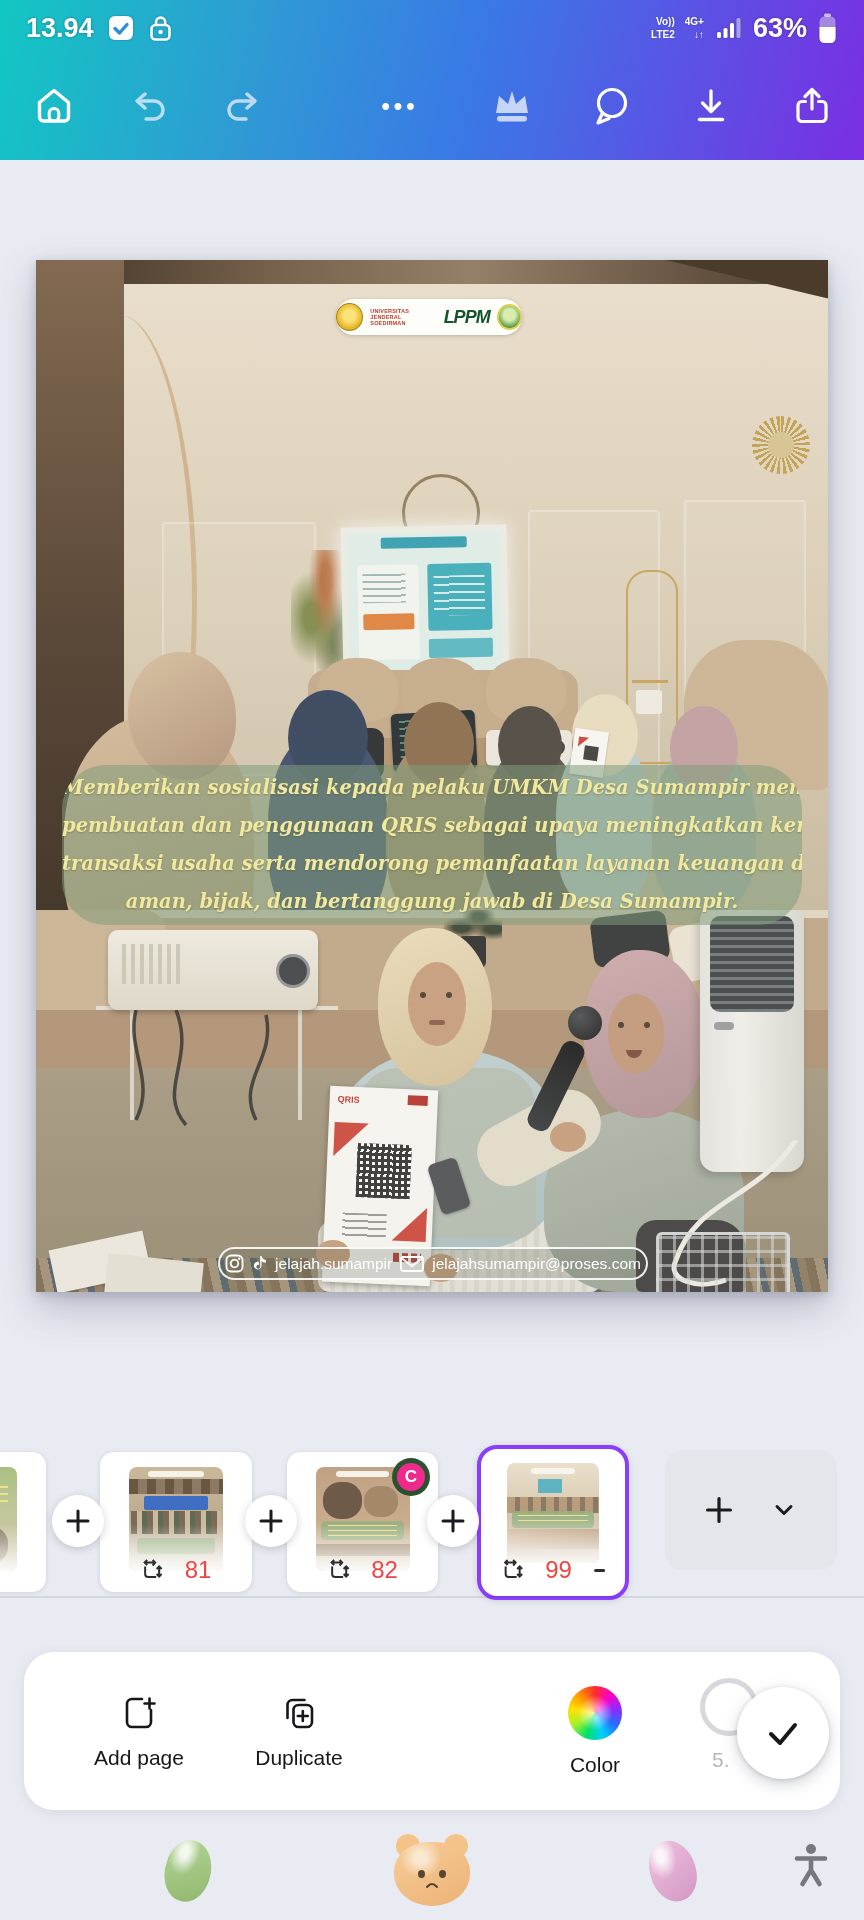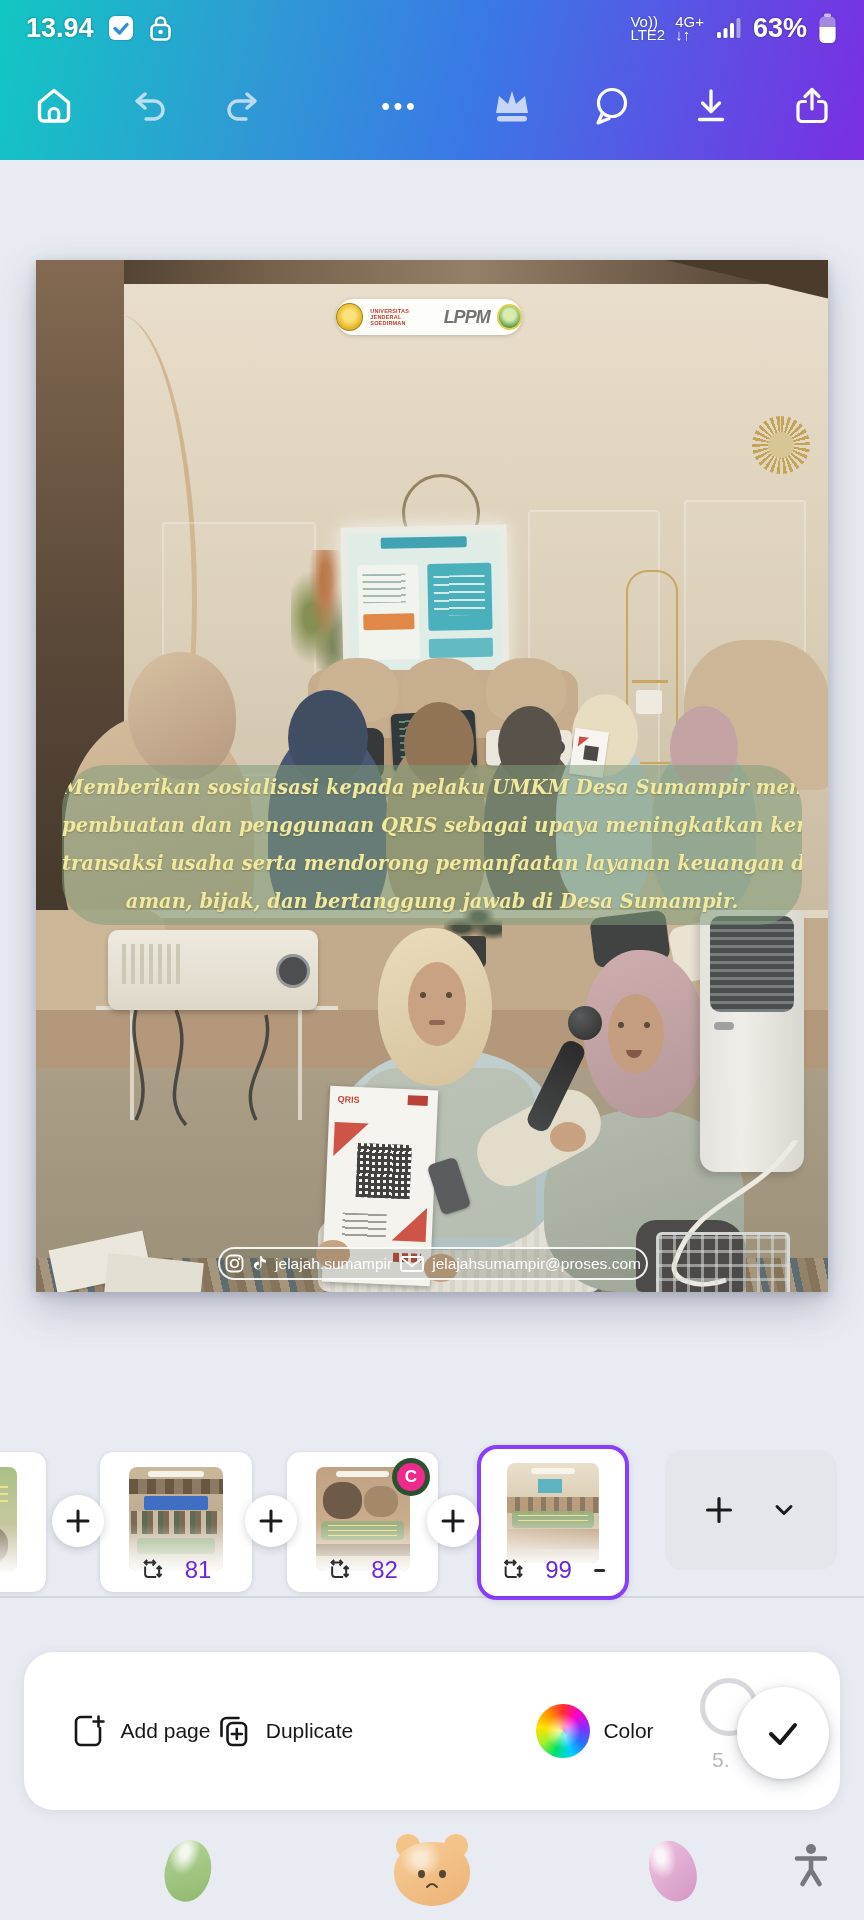--- a/index.html
+++ b/index.html
@@ -7,21 +7,21 @@
   .abs{position:absolute}
   svg{display:block}
 
   
   .header{position:absolute;top:0;left:0;width:864px;height:160px;
     background:linear-gradient(103deg,#12c7c3 0%,#2f9ad4 30%,#3a78e6 55%,#7a2ee2 100%)}
   .statusrow{position:absolute;top:0;left:0;right:0;height:52px;display:flex;align-items:center;padding:4px 26px 0 26px;box-sizing:border-box}
   .time{color:#fff;font-size:27px;font-weight:bold;text-shadow:0 0 3px rgba(0,0,0,.35)}
   .st-ic{margin-left:14px;filter:drop-shadow(0 0 1px rgba(0,0,0,.25))}
   .st-right{margin-left:auto;display:flex;align-items:center;gap:10px}
-  .st-stack{color:#fff;font-size:15px;font-weight:normal;line-height:13px;text-shadow:0 0 2px rgba(0,0,0,.3)}
+  .st-stack{color:#fff;font-size:10px;font-weight:bold;line-height:13px;text-align:right;text-shadow:0 0 2px rgba(0,0,0,.3)}
   .battery-pct{color:#fff;font-size:27px;font-weight:bold;text-shadow:0 0 3px rgba(0,0,0,.35)}
   .toolrow{position:absolute;top:52px;left:0;right:0;height:108px}
   .tbtn{position:absolute;top:30px;width:48px;height:48px;display:flex;align-items:center;justify-content:center}
   .dots{color:#fff;font-size:24px;letter-spacing:4px;font-weight:bold}
 
   
   .design{position:absolute;left:36px;top:260px;width:792px;height:1032px;background:#d9cfbd;
     box-shadow:0 16px 36px rgba(70,75,100,.30),0 3px 10px rgba(70,75,100,.22);overflow:hidden}
   .design:after{content:"";position:absolute;inset:0;z-index:4;pointer-events:none;
     background:linear-gradient(rgba(216,198,162,.10),rgba(186,178,148,.14))}
@@ -33,55 +33,55 @@
     background:rgba(128,156,124,.55);border-radius:44px;display:flex;flex-direction:column;
     justify-content:center;gap:0;overflow:hidden}
   .cap{white-space:nowrap;text-align:center;font-family:"DejaVu Serif",serif;font-style:italic;font-weight:600;
     font-size:19.5px;line-height:38px;color:#f1e9a0;text-shadow:0 1px 2px rgba(70,66,20,.35)}
 
   .logo-pill{position:absolute;left:300px;top:39px;width:186px;height:36px;z-index:6;background:#fdfdfa;
     border-radius:18px;display:flex;align-items:center;justify-content:center;gap:7px;box-shadow:0 1px 4px rgba(0,0,0,.18)}
   .ulogo{width:26px;height:26px;border-radius:50%;background:radial-gradient(circle at 50% 45%,#fbe27a 0 30%,#e8bc2e 62%,#b98e1d 100%);border:1px solid #a98417}
   .glogo{width:26px;height:26px;border-radius:50%;background:radial-gradient(circle at 50% 40%,#d9ecaf 0 35%,#4f9a44 75%,#2e6b2e 100%);border:2px solid #e0cf52;box-sizing:border-box}
   .utxt{font-size:5.5px;line-height:6px;color:#c0392b;font-weight:bold;letter-spacing:.2px}
-  .lppm{font-size:18px;font-weight:bold;font-style:italic;color:#737373;letter-spacing:-1px}
+  .lppm{font-size:18px;font-weight:bold;font-style:italic;color:#14532d;letter-spacing:-1px}
 
   .footer-pill{position:absolute;left:182px;top:987px;width:430px;height:33px;z-index:6;
     border:2px solid rgba(255,255,255,.9);border-radius:18px;background:rgba(80,92,78,.22);
     display:flex;align-items:center;justify-content:center;gap:8px;box-sizing:border-box;color:#fff;font-size:15.5px}
 
   
   .fig{position:absolute;border-radius:46% 46% 38% 38%}
   .head{position:absolute;border-radius:50%}
 
   
   .strip{position:absolute;left:0;top:1430px;width:864px;height:178px}
   .pcard{position:absolute;top:22px;height:140px;background:#fff;border-radius:14px;box-shadow:0 1px 5px rgba(45,50,70,.14)}
   .thumb{position:absolute;left:50%;transform:translateX(-50%);top:15px;width:94px;height:104px;border-radius:8px;overflow:hidden}
   .thumb:after{content:"";position:absolute;left:0;right:0;bottom:0;height:45%;
     background:linear-gradient(180deg,rgba(255,255,255,0),rgba(255,255,255,.92))}
   .plabel{position:absolute;left:50%;transform:translateX(-50%);bottom:8px;display:flex;align-items:center;gap:22px;z-index:3;
-    color:#6d28d9;font-size:24px;font-weight:500;white-space:nowrap}
+    color:#ef4444;font-size:24px;font-weight:500;white-space:nowrap}
   .plusbtn{position:absolute;top:65px;width:52px;height:52px;border-radius:50%;background:#fff;z-index:4;
     box-shadow:0 2px 8px rgba(45,50,70,.22);display:flex;align-items:center;justify-content:center}
   .sel-card{position:absolute;left:477px;top:15px;width:152px;height:155px;border:4px solid #8b3dff;border-radius:20px;
     background:#fff;box-sizing:border-box;box-shadow:0 1px 6px rgba(45,50,70,.15)}
   .graytile{position:absolute;left:665px;top:20px;width:172px;height:120px;border-radius:18px;background:#e4e6eb;
     display:flex;align-items:center;justify-content:center;gap:34px}
   .cbadge{position:absolute;top:6px;right:8px;width:38px;height:38px;border-radius:50%;background:#2a5231;z-index:5;
     display:flex;align-items:center;justify-content:center}
   .cbadge-inner{width:28px;height:28px;border-radius:50%;background:#ee2a8c;color:#fff;font-size:17px;font-weight:bold;
     display:flex;align-items:center;justify-content:center}
 
   .divider{position:absolute;left:0;top:1596px;width:864px;height:2px;background:rgba(40,44,60,.10)}
 
   
   .sheet{position:absolute;left:24px;top:1652px;width:816px;height:158px;background:#fff;border-radius:30px;
     box-shadow:0 2px 12px rgba(60,64,86,.10)}
-  .action{position:absolute;top:0;height:158px;display:flex;flex-direction:row;align-items:center;justify-content:center;gap:13px}
+  .action{position:absolute;top:0;height:158px;display:flex;flex-direction:column;align-items:center;justify-content:center;gap:13px}
   .action-label{font-size:21px;color:#17171a;font-weight:500;white-space:nowrap}
   .colorwheel{width:54px;height:54px;border-radius:50%;
     background:radial-gradient(circle at 50% 50%,rgba(255,255,255,.55) 0 14%,rgba(255,255,255,0) 46%),
     conic-gradient(#ff2d2d,#ff00c8,#8a2bff,#2b6bff,#00d0ff,#00e06a,#a8f02a,#ffe100,#ff9400,#ff2d2d)}
   .timer-ghost{position:absolute;left:700px;top:1678px;width:58px;height:58px;border-radius:50%;border:5px solid #d8d8dc;box-sizing:border-box}
   .timer-label{position:absolute;left:712px;top:1748px;font-size:21px;color:#b6b7bd;font-weight:500}
   .fab{position:absolute;left:737px;top:1687px;width:92px;height:92px;border-radius:50%;background:#fff;z-index:6;
     box-shadow:0 5px 16px rgba(50,54,75,.22),0 1px 4px rgba(50,54,75,.18);display:flex;align-items:center;justify-content:center}
 
   
@@ -488,21 +488,21 @@
 <div class="divider"></div>
 
 <div class="sheet">
   <div class="action" style="left:40px;width:150px">
     <svg width="40" height="40" viewBox="0 0 40 40">
         <path d="M23 6 H13 a5 5 0 0 0-5 5 v18 a5 5 0 0 0 5 5 h14 a5 5 0 0 0 5-5 V17" fill="none" stroke="#17171a" stroke-width="2.6" stroke-linecap="round"></path>
         <path d="M25.5 10.5 h10 M30.5 5.5 v10" stroke="#17171a" stroke-width="2.6" stroke-linecap="round"></path>
       </svg>
     <span class="action-label">Add page</span>
   </div>
-  <div class="action" style="left:184px;width:150px">
+  <div class="action" style="left:200px;width:150px">
     <svg width="40" height="40" viewBox="0 0 40 40">
         <path d="M8.5 25 V12 a5 5 0 0 1 5-5 h12" fill="none" stroke="#17171a" stroke-width="2.6" stroke-linecap="round"></path>
         <rect x="14.5" y="12" width="18.5" height="22" rx="5" fill="none" stroke="#17171a" stroke-width="2.6"></rect>
         <path d="M23.8 18 v10 M18.8 23 h10" stroke="#17171a" stroke-width="2.6" stroke-linecap="round"></path>
       </svg>
     <span class="action-label">Duplicate</span>
   </div>
   <div class="action" style="left:496px;width:150px">
     <span class="colorwheel"></span>
     <span class="action-label">Color</span>

